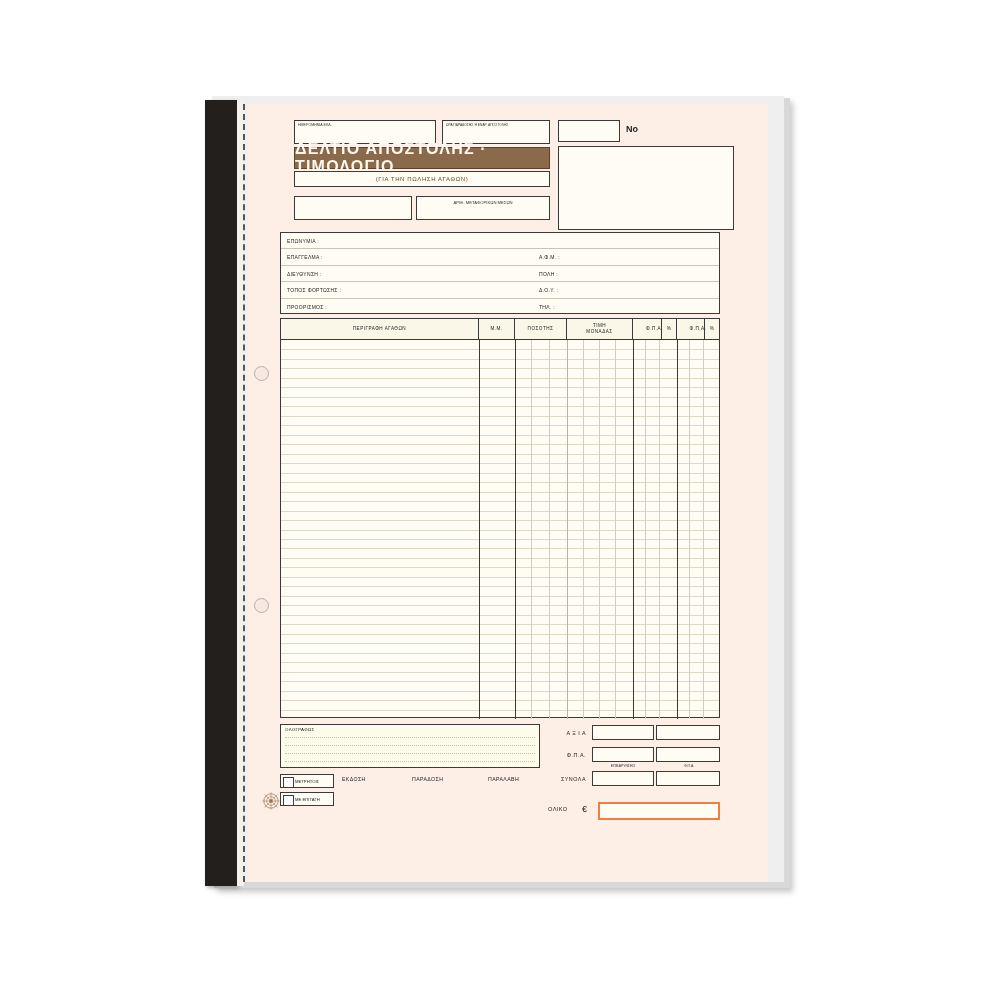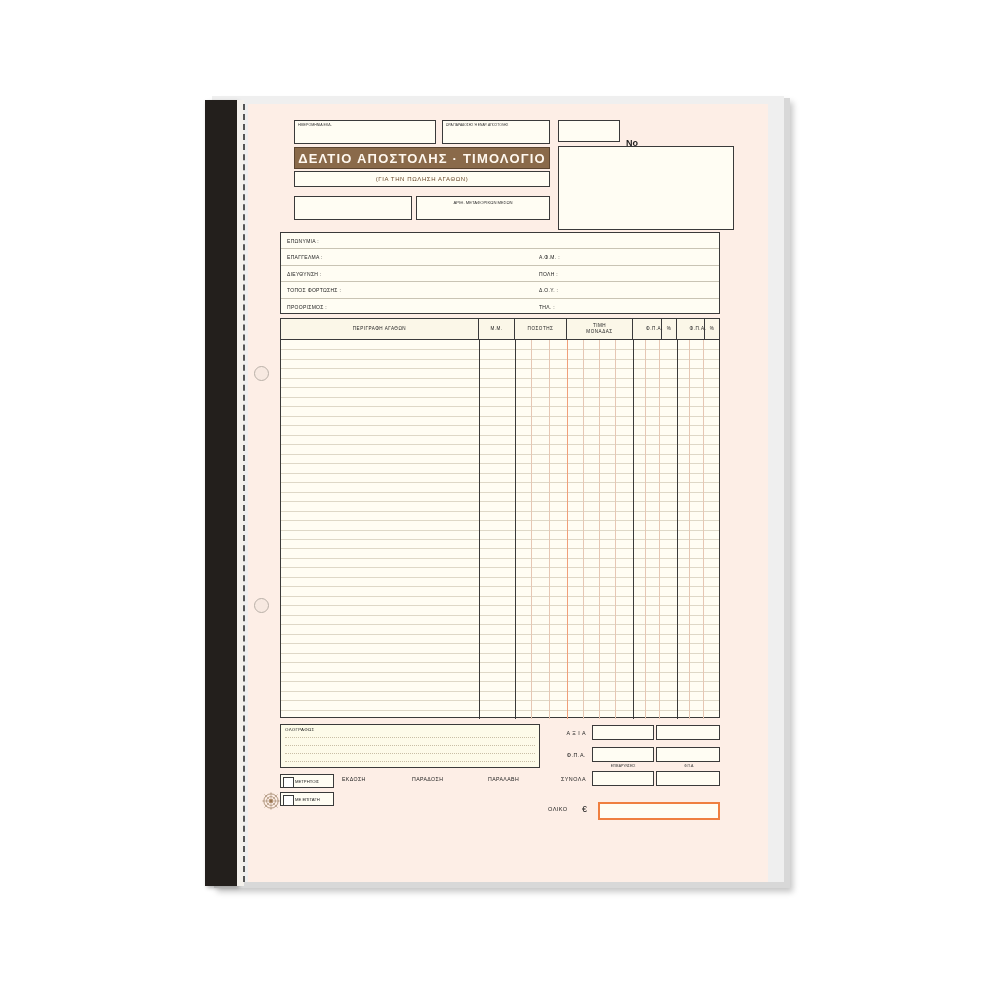--- a/index.html
+++ b/index.html
@@ -131,31 +131,31 @@
   .b-hmera .cap { position:absolute; top:1.5px; left:3px; font-size:3.6px; color:#333; }
   .b-ora { left: 180px; top: 6px; width: 108px; height: 24px; }
   .b-ora .cap { position:absolute; top:1.5px; left:3px; font-size:3.3px; color:#333; }
 
   .b-title {
     left: 32px; top: 33px; width: 256px; height: 22px;
     background: #8a6a4a; border: 1px solid #5a4430;
     display:flex; align-items:center; justify-content:center;
   }
   .b-title span {
-    color: #fff8ef; font-size: 13px; font-weight: bold; letter-spacing: 1.2px;
+    color: #fff8ef; font-size: 16px; font-weight: bold; letter-spacing: 1.2px;
   }
   .b-sub {
     left: 32px; top: 57px; width: 256px; height: 16px;
     background: #fffdf3; border: 1px solid #3a3a3a;
     display:flex; align-items:center; justify-content:center;
   }
   .b-sub span { font-size: 6px; color: #6b4a2c; letter-spacing: 0.6px; }
 
   .b-no-box { left: 296px; top: 6px; width: 62px; height: 22px; background:#fffdf3; }
-  .no-label { position:absolute; left: 364px; top: 24px; font-size: 9px; color:#1d1d1d; font-weight:bold;}
+  .no-label { position:absolute; left: 364px; top: 10px; font-size: 9px; color:#1d1d1d; font-weight:bold;}
 
   .b-bigright { left: 296px; top: 32px; width: 176px; height: 84px; }
 
   .b-small-left { left: 32px; top: 82px; width: 118px; height: 24px; }
   .b-metafor { left: 154px; top: 82px; width: 134px; height: 24px; }
   .b-metafor .cap { position:absolute; top: 3px; left: 0; width: 100%; text-align:center; font-size: 4.2px; color:#333; }
 
   
   .cust {
     position:absolute; left: 32px; top: 128px; width: 440px; height: 82px;

